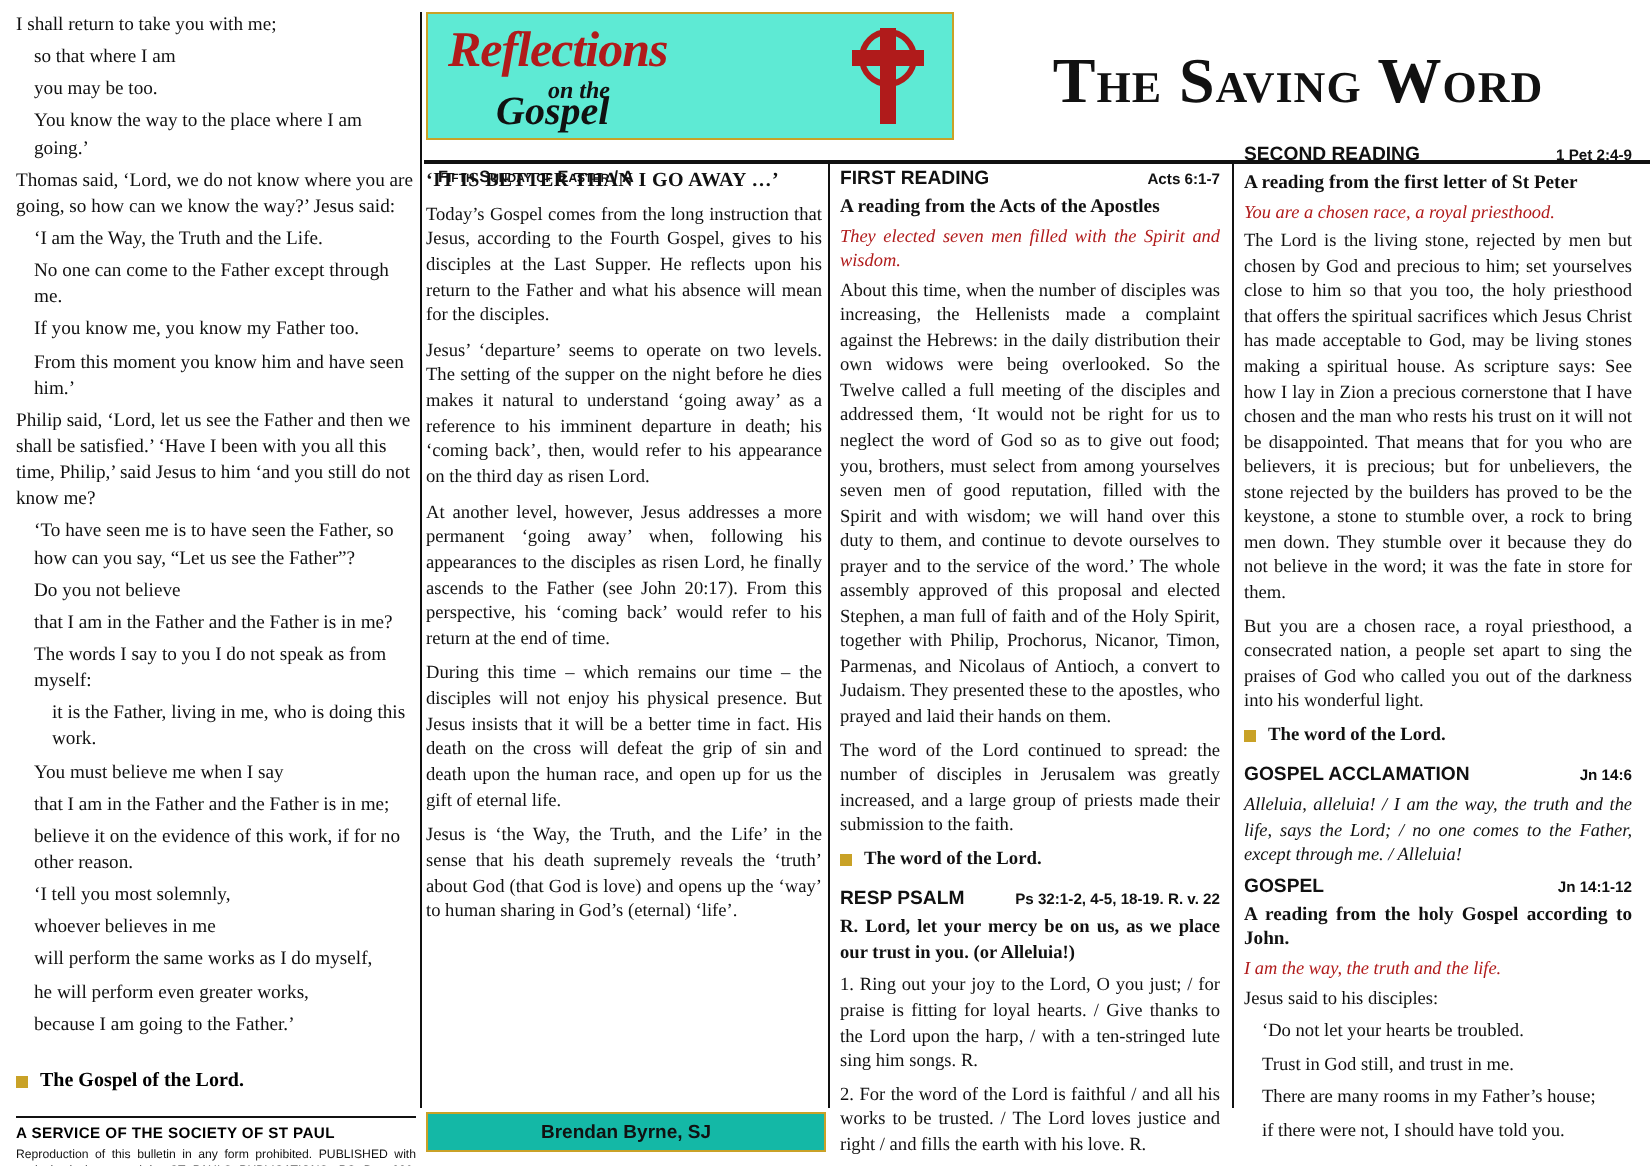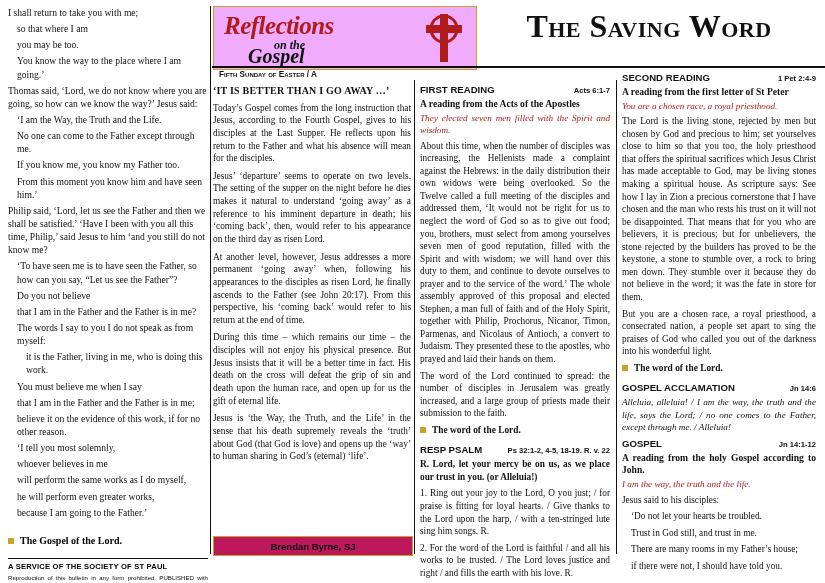--- a/index.html
+++ b/index.html
@@ -36,21 +36,21 @@
     font-weight:bold;font-size:7.6px;letter-spacing:.2px;margin-bottom:3px;
   }
   .society-body{
     font-family:"Liberation Sans", sans-serif;
     font-size:6.1px;line-height:1.32;text-align:justify;color:#111;
   }
 
   
   .masthead{
     position:absolute;left:213px;top:6px;width:262px;height:62px;
-    background:#f0abfc;border:1px solid #c9a227;
+    background:#5eead4;border:1px solid #c9a227;
   }
   .mast-inner{position:relative;width:100%;height:100%;}
   .mast-refl{
     position:absolute;left:10px;top:5px;
     font-family:"Liberation Serif", serif;font-weight:bold;font-style:italic;
     font-size:25px;color:#b01b1b;letter-spacing:-0.5px;
   }
   .mast-on{
     position:absolute;left:60px;top:31px;
     font-family:"Liberation Serif", serif;font-weight:bold;font-style:italic;
@@ -60,21 +60,21 @@
     position:absolute;left:34px;top:38px;
     font-family:"Liberation Serif", serif;font-weight:bold;font-style:italic;
     font-size:20px;color:#111;
   }
   .mast-cross{
     position:absolute;right:8px;top:6px;width:48px;height:50px;
   }
 
   
   .sw-head{
-    position:absolute;left:480px;top:6px;width:338px;height:62px;
+    position:absolute;left:480px;top:20px;width:338px;height:62px;
   }
   .sw-title{
     font-family:"Liberation Serif", serif;
     font-size:32px;font-variant:small-caps;font-weight:bold;
     text-align:center;color:#111;line-height:1.05;margin-top:4px;
     letter-spacing:0.5px;
   }
   .sw-rule{
     position:absolute;left:-268px;top:60px;width:1086px;height:2px;background:#111;
   }
@@ -93,22 +93,22 @@
   .col-mid{
     position:absolute;left:213px;top:84px;width:198px;height:470px;
     font-size:9.3px;line-height:1.36;text-align:justify;color:#111;
   }
   .col-mid h2{
     font-family:"Liberation Serif", serif;
     font-size:10px;font-weight:bold;margin:0 0 4px 0;letter-spacing:.2px;
   }
   .col-mid p{margin:0 0 5px 0;text-indent:0;}
   .author-box{
-    position:absolute;left:213px;top:536px;width:198px;height:18px;
-    background:#be185d;border:1px solid #c9a227;
+    position:absolute;left:213px;top:556px;width:198px;height:18px;
+    background:#14b8a6;border:1px solid #c9a227;
     font-family:"Liberation Sans", sans-serif;
     font-weight:bold;font-size:9.5px;color:#111;
     display:flex;align-items:center;justify-content:center;
   }
 
   
   .col-r1{position:absolute;left:420px;top:84px;width:190px;height:480px;}
   .col-r2{position:absolute;left:622px;top:72px;width:194px;height:480px;}
   .rd{font-size:9.3px;line-height:1.35;text-align:justify;color:#111;}
   .rd p{margin:0 0 4px 0;}

